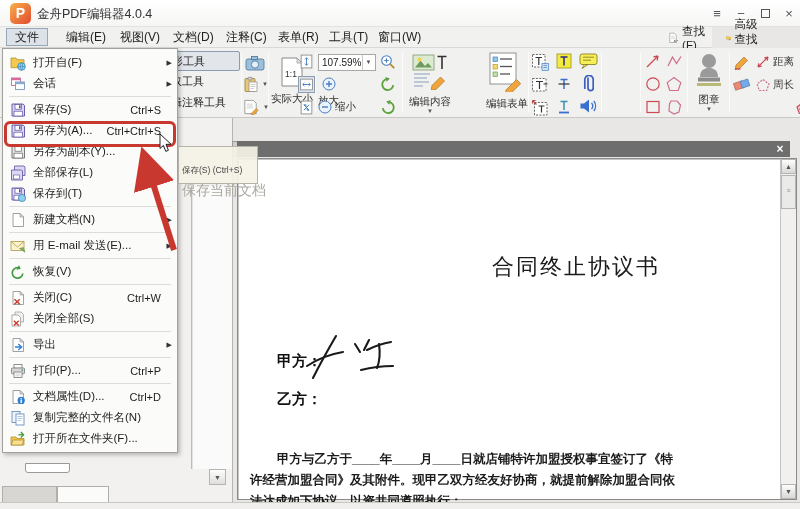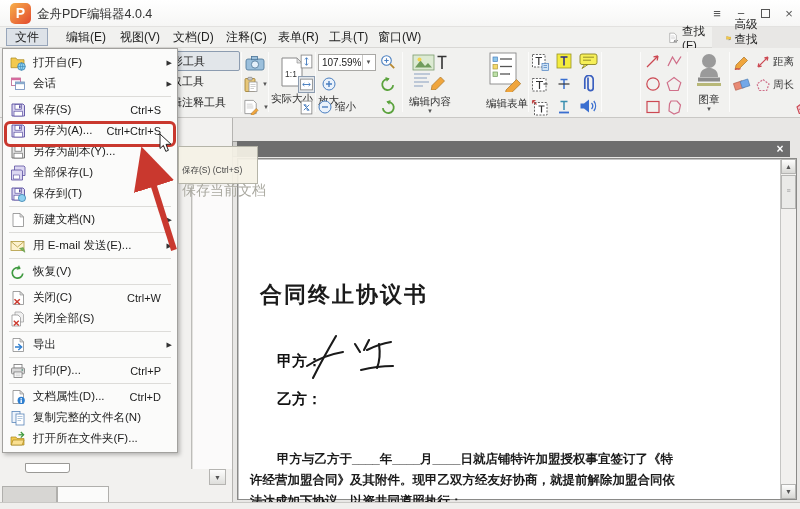--- a/index.html
+++ b/index.html
@@ -55,21 +55,21 @@
   
   .doctabbar { position:absolute; left:237px; top:141px; width:553px; height:16px; background:#6e6e6e; }
   .doctabnub { position:absolute; left:232px; top:141px; width:6px; height:16px; background:#cfcecb; border:1px solid #9a9996; }
   .docclose { position:absolute; right:3px; top:1px; width:14px; height:14px; color:#fff; font-size:12px; font-weight:bold; text-align:center; line-height:14px; }
   .viewport { position:absolute; left:237px; top:158px; width:560px; height:342px; border:1px solid #8a8a88; background:#fff; box-shadow:inset 0 1px 0 #c5c5c5, inset 1px 0 0 #c5c5c5; }
   .vscroll { position:absolute; right:0; top:0; width:16px; height:340px; background:#f1f0ee; border-left:1px solid #c5c5c3; }
   .sbtn { position:absolute; left:0; width:15px; height:15px; background:linear-gradient(#fdfdfc,#d8d8d5); border:1px solid #b5b5b3; text-align:center; font-size:7px; color:#555; line-height:14px; }
   .sthumb { position:absolute; left:0; top:16px; width:15px; height:34px; background:#eaeae8; border:1px solid #b5b5b3; }
   .sthumb .grip { margin-top:13px; text-align:center; font-size:7px; color:#999; line-height:4px; }
 
-  .doctitle { position:absolute; left:260px; top:280px; width:400px; text-align:left; font-size:22px; font-weight:bold; color:#1b1b1b; letter-spacing:2px; }
+  .doctitle { position:absolute; left:260px; top:252px; width:400px; text-align:right; font-size:22px; font-weight:normal; color:#1b1b1b; letter-spacing:2px; }
   .partya { position:absolute; left:277px; top:352px; font-size:15px; font-weight:600; color:#111; }
   .partyb { position:absolute; left:277px; top:390px; font-size:15px; font-weight:600; color:#111; }
   .signature { position:absolute; left:303px; top:328px; width:100px; height:56px; }
   .para { position:absolute; left:250px; top:449px; width:450px; font-size:12.5px; font-weight:600; color:#1b1b1b; line-height:21px; white-space:nowrap; }
   .para .indent { text-indent:27px; }
 
   
   .filemenu { position:absolute; left:2px; top:48px; width:176px; background:#fbfbfa; border:1px solid #a2a19e; box-shadow:2px 2px 4px rgba(0,0,0,.25); padding:3px 0; z-index:10; }
   .mi { position:relative; height:21px; display:flex; align-items:center; padding-left:7px; font-size:11.5px; color:#1d1d1d; }
   .mico { width:16px; height:16px; margin-right:7px; flex:none; }

